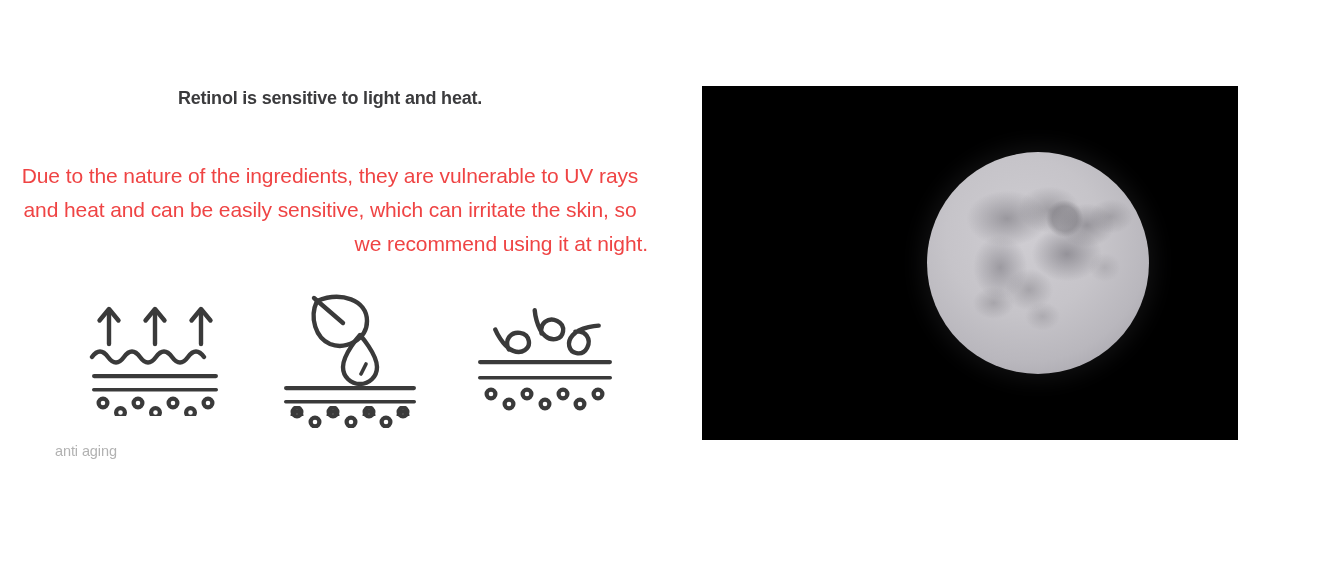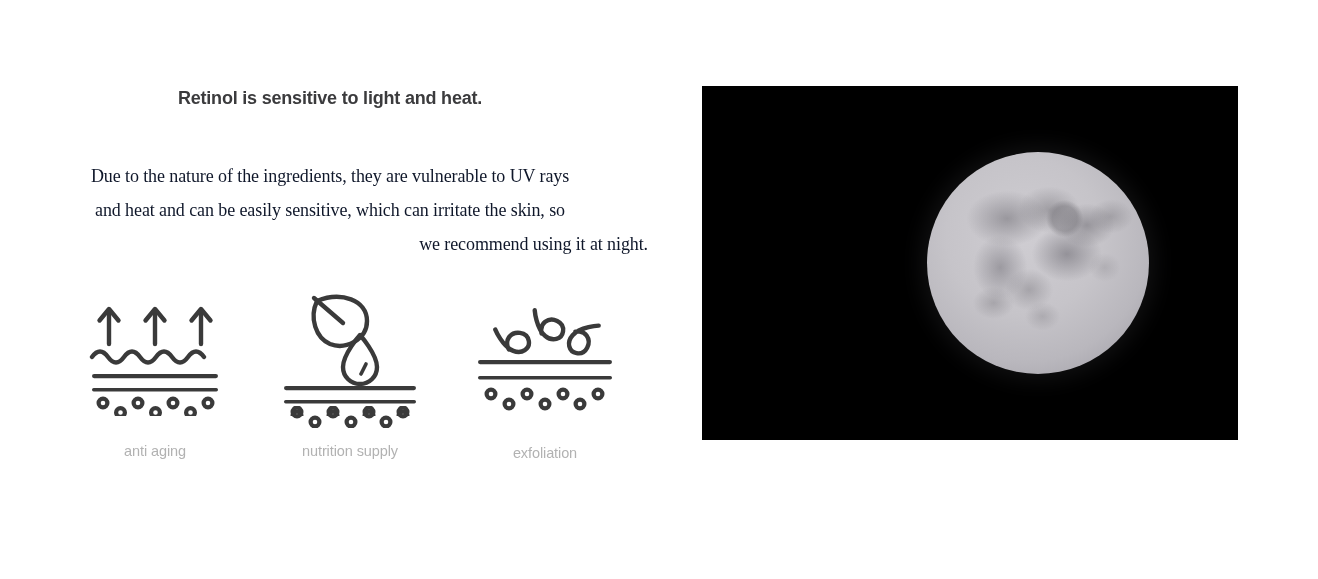--- a/index.html
+++ b/index.html
@@ -21,25 +21,24 @@
     text-align:center;
     font-size:18px;
     font-weight:bold;
     letter-spacing:-0.2px;
     color:#3b3b3d;
     line-height:30px;
   }
   .body-copy{
     position:absolute;left:0;top:159px;width:660px;
     text-align:center;
-    font-size:18px;
-    color:#0f172a;
+    font-size:21px;
+    color:#ef4444;
     line-height:34px;
     letter-spacing:-0.1px;
-    font-family:Liberation Serif, serif;
   }
   .body-copy .ln{display:block;}
   .body-copy .ln.l1{text-align:center;}
   .body-copy .ln.l2{text-align:center;}
   .body-copy .ln.l3{text-align:right;padding-right:12px;}
 
   
   .icon-row{
     position:absolute;left:60px;top:288px;width:600px;height:190px;
   }
@@ -49,21 +48,21 @@
   .icon-cell.c0{left:-5px;}
   .icon-cell.c1{left:190px;}
   .icon-cell.c2{left:385px;}
   .icon-art{
     position:absolute;left:50%;transform:translateX(-50%);
   }
   .icon-cell.c0 .icon-art{top:10px;}
   .icon-cell.c1 .icon-art{top:0px;}
   .icon-cell.c2 .icon-art{top:10px;}
   .icon-label{
-    position:absolute;left:0;width:200px;text-align:center;
+    position:absolute;left:0;width:200px;
     font-size:14.5px;color:#b2b2b2;letter-spacing:-0.1px;
   }
   .icon-cell.c0 .icon-label{top:155px;}
   .icon-cell.c1 .icon-label{top:155px;}
   .icon-cell.c2 .icon-label{top:157px;}
 
   
   .photo-panel{
     position:absolute;left:702px;top:86px;width:536px;height:354px;
     background:#000000;
@@ -162,21 +161,20 @@
           <g fill="none" stroke="#3a3a3a" stroke-width="4.2">
             <circle cx="16" cy="6" r="4.4"></circle>
             <circle cx="52" cy="6" r="4.4"></circle>
             <circle cx="88" cy="6" r="4.4"></circle>
             <circle cx="122" cy="6" r="4.4"></circle>
             <circle cx="34" cy="16" r="4.4"></circle>
             <circle cx="70" cy="16" r="4.4"></circle>
             <circle cx="105" cy="16" r="4.4"></circle>
           </g>
         </svg>
-        <div class="icon-label">nutrition supply</div>
       </div>
 
       <div class="icon-cell c2">
         <svg class="icon-art" width="140" height="122" viewBox="0 0 140 122">
           <g fill="none" stroke="#3a3a3a" stroke-width="4.4" stroke-linecap="round" stroke-linejoin="round">
 
             <g transform="translate(18,30) rotate(-10)">
               <path d="M2 2 C2 2 6 20 16 26 C24 31 33 27 33 19 C33 9 20 6 14 12 C9 17 12 24 12 24"></path>
             </g>
 
@@ -193,21 +191,20 @@
           <g fill="none" stroke="#3a3a3a" stroke-width="4.2">
             <circle cx="16" cy="96" r="4.4"></circle>
             <circle cx="52" cy="96" r="4.4"></circle>
             <circle cx="88" cy="96" r="4.4"></circle>
             <circle cx="123" cy="96" r="4.4"></circle>
             <circle cx="34" cy="106" r="4.4"></circle>
             <circle cx="70" cy="106" r="4.4"></circle>
             <circle cx="105" cy="106" r="4.4"></circle>
           </g>
         </svg>
-        <div class="icon-label">exfoliation</div>
       </div>
 
     </div>
   </div>
 
   <div class="photo-panel">
     <div class="moon"></div>
   </div>
 
 </div>

